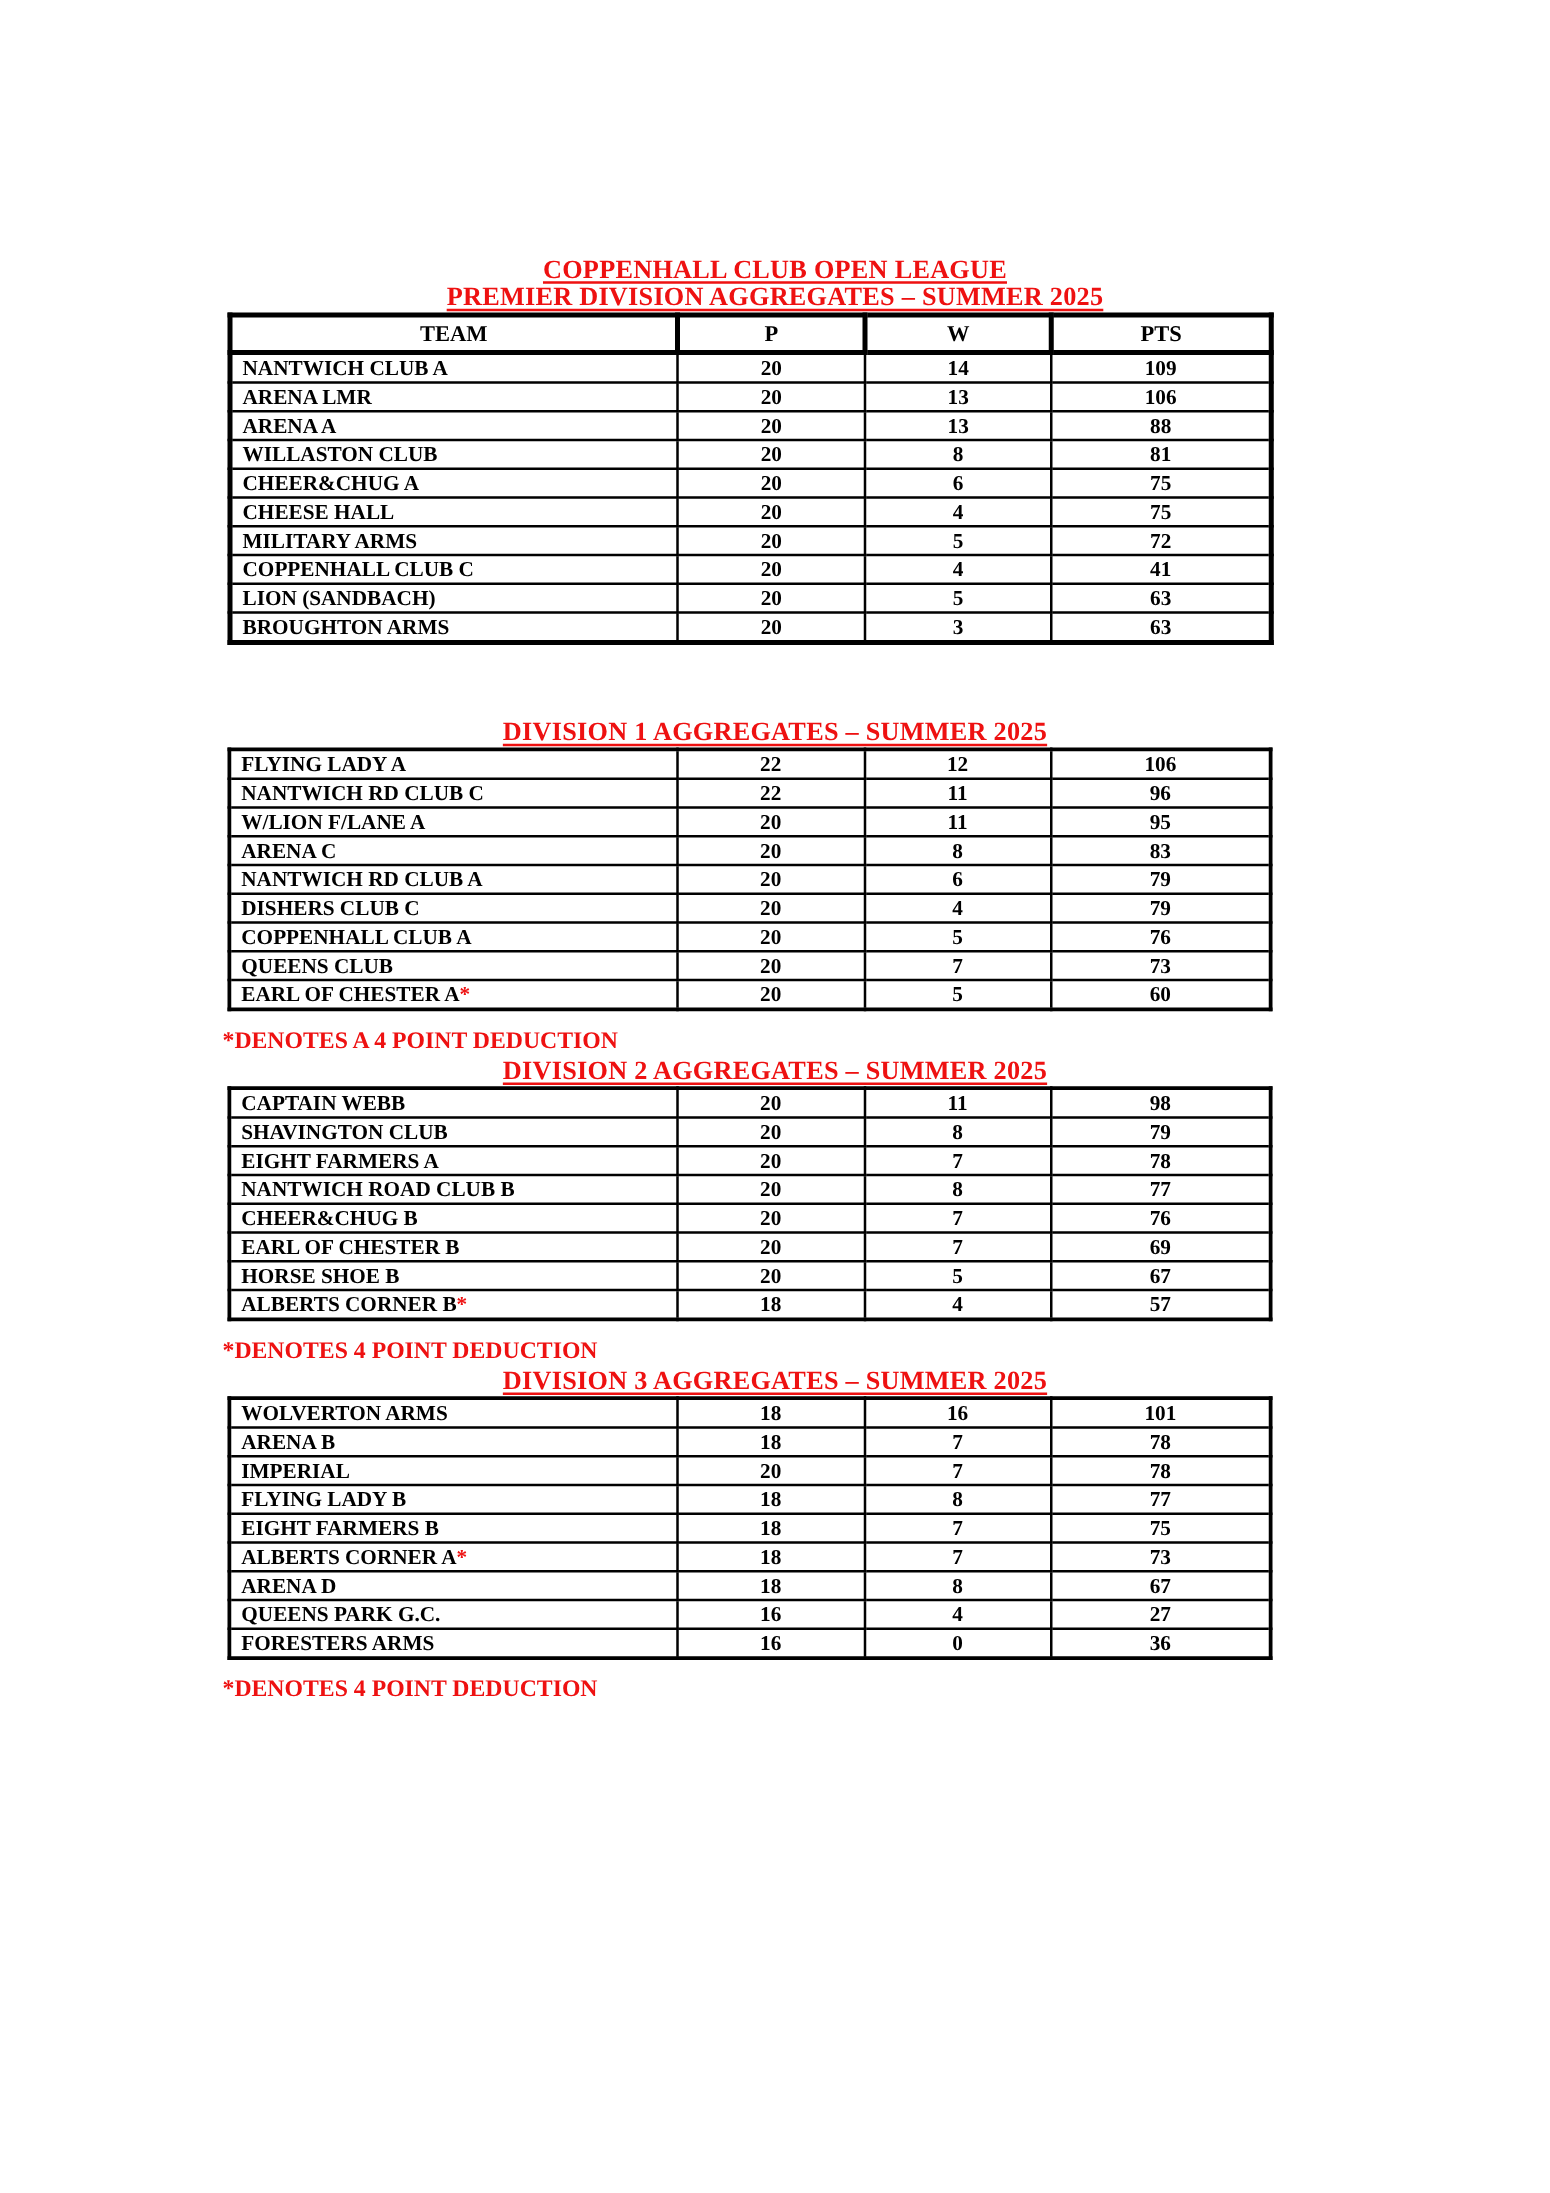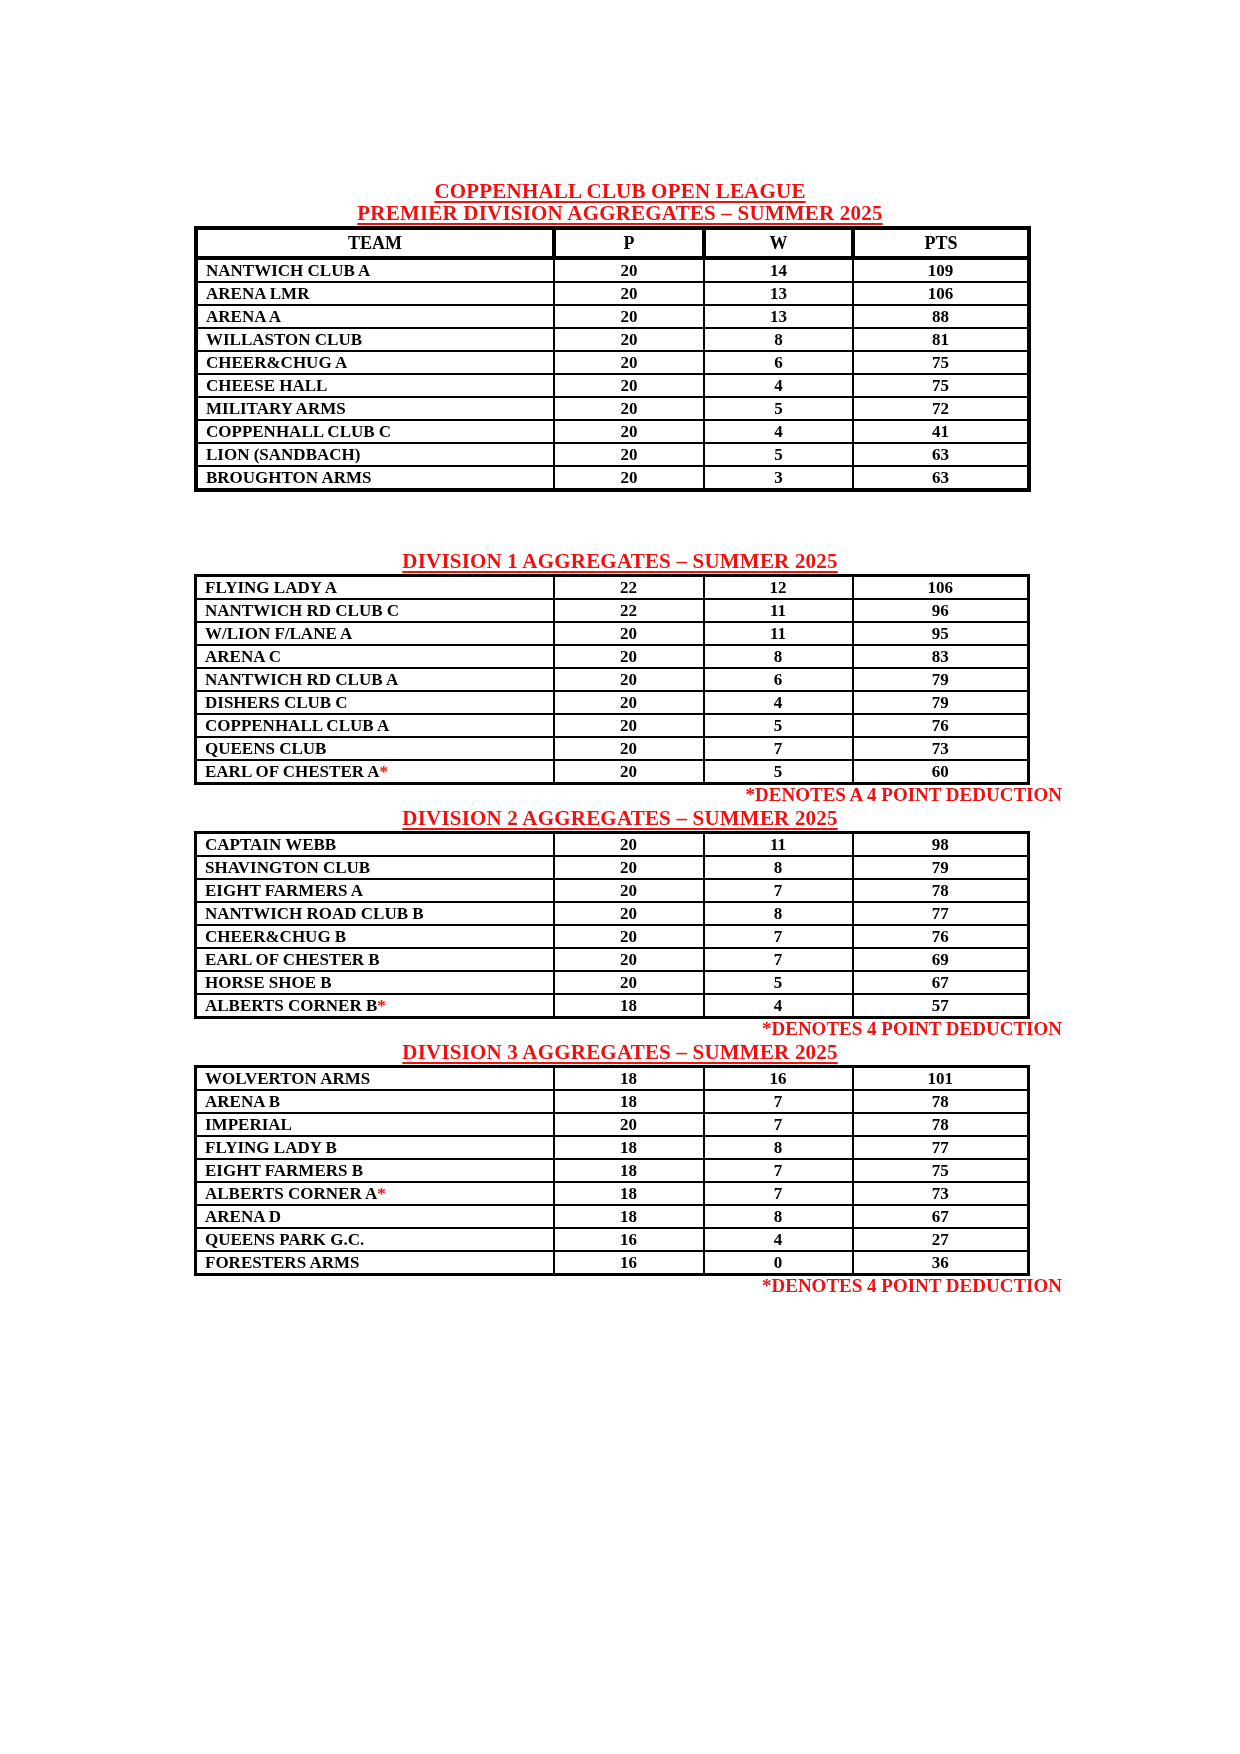--- a/index.html
+++ b/index.html
@@ -10,38 +10,38 @@
     height: 1754px;
     background: #ffffff;
     font-family: "Liberation Serif", "DejaVu Serif", serif;
     font-weight: bold;
     color: #000000;
     overflow: hidden;
   }
   .content {
     position: absolute;
     left: 178px;
-    top: 180px;
+    top: 204px;
     width: 884px;
   }
   .doc-title, .division-heading {
     text-align: center;
     font-size: 21px;
     line-height: 22px;
     color: var(--red);
     text-decoration: underline;
     text-decoration-thickness: 2px;
     text-underline-offset: 3px;
     letter-spacing: 0.2px;
     white-space: nowrap;
   }
   .division-heading { margin-bottom: 2px; font-family: Liberation Serif, serif; }
   .league-table {
     width: 833px;
-    margin-left: 16px;
+    margin-left: 4px;
     border-collapse: collapse;
     table-layout: fixed;
     border: 3px solid #000;
   }
   .league-table col.col-team { width: 358px; }
   .league-table col.col-p    { width: 150px; }
   .league-table col.col-w    { width: 149px; }
   .league-table col.col-pts  { width: 176px; }
   .league-table td {
     border: 2px solid #000;
@@ -60,23 +60,23 @@
     line-height: 20px;
     padding: 3px 0;
     text-align: center;
   }
   section.division-section { margin-bottom: 0; }
   section.premier { margin-bottom: 58px; }
   .deduction-note {
     color: var(--red);
     font-size: 19px;
     line-height: 20px;
-    margin-top: 0;
+    margin-top: 14px;
     margin-bottom: 2px;
-    text-align: right;
+    text-align: left;
   }
   .star { color: var(--red); }
 </style>
 </head>
 <body>
 
 <div class="page">
   <div class="content">
     <div class="doc-title">COPPENHALL CLUB OPEN LEAGUE</div>
     <div id="sections">

